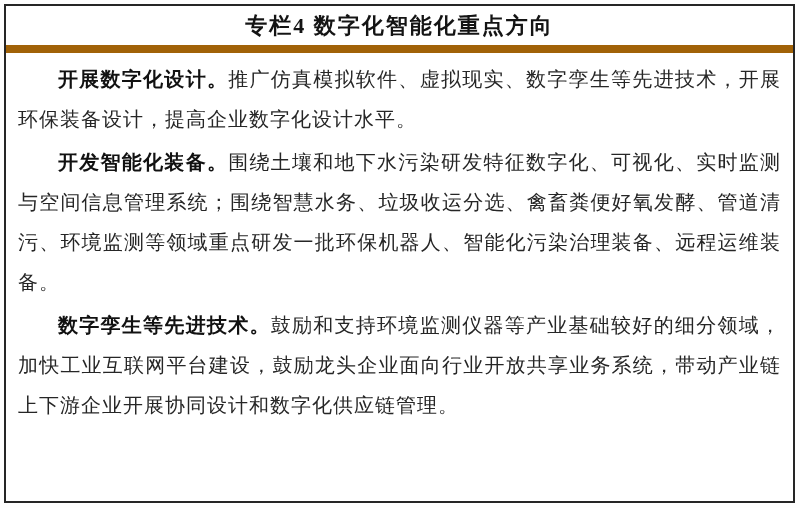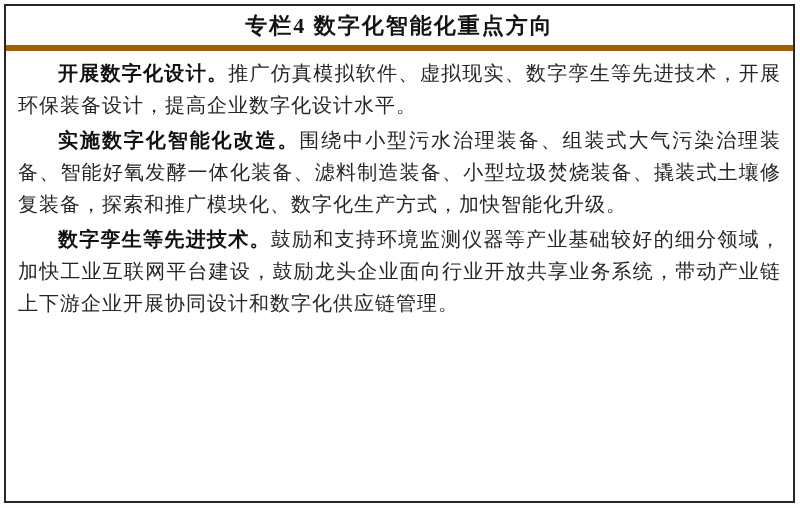--- a/index.html
+++ b/index.html
@@ -20,39 +20,39 @@
     left: 4px;
     top: 4px;
     right: 5px;
     bottom: 5px;
     border: 2px solid #262626;
     background: #ffffff;
     box-sizing: border-box;
   }
   .panel-title {
     height: 39px;
-    border-bottom: 6px solid #a16207;
+    border-bottom: 8px solid #a16207;
     display: flex;
     align-items: center;
     justify-content: center;
     font-weight: bold;
     font-size: 22px;
     letter-spacing: 2px;
     color: #141414;
   }
   .panel-body {
     padding: 6px 12px 0 12px;
     font-size: 20px;
     color: #262626;
     text-align: justify;
   }
   .para {
     margin: 0;
     text-indent: 2em;
-    line-height: 32px;
+    line-height: 40px;
     letter-spacing: 1px;
   }
   .para + .para {
     margin-top: 3px;
   }
   .lead {
     font-weight: bold;
     color: #111111;
   }
 </style>
@@ -60,19 +60,19 @@
 <body>
 
 <div class="page">
   <div class="panel">
     <div class="panel-title">
       <span>专栏4 数字化智能化重点方向</span>
     </div>
     <div class="panel-body">
       <p class="para"><b class="lead">开展数字化设计。</b><span>推广仿真模拟软件、虚拟现实、数字孪生等先进技术，开展环保装备设计，提高企业数字化设计水平。</span></p>
 
+      <p class="para"><b class="lead">开发智能化装备。</b><span>围绕土壤和地下水污染研发特征数字化、可视化、实时监测与空间信息管理系统；围绕智慧水务、垃圾收运分选、禽畜粪便好氧发酵、管道清污、环境监测等领域重点研发一批环保机器人、智能化污染治理装备、远程运维装备。</span></p>
 
-      <p class="para"><b class="lead">实施数字化智能化改造。</b><span>围绕中小型污水治理装备、组装式大气污染治理装备、智能好氧发酵一体化装备、滤料制造装备、小型垃圾焚烧装备、撬装式土壤修复装备，探索和推广模块化、数字化生产方式，加快智能化升级。</span></p>
 
       <p class="para"><b class="lead">数字孪生等先进技术。</b><span>鼓励和支持环境监测仪器等产业基础较好的细分领域，加快工业互联网平台建设，鼓励龙头企业面向行业开放共享业务系统，带动产业链上下游企业开展协同设计和数字化供应链管理。</span></p>
     </div>
   </div>
 </div>
 
 </body></html>

